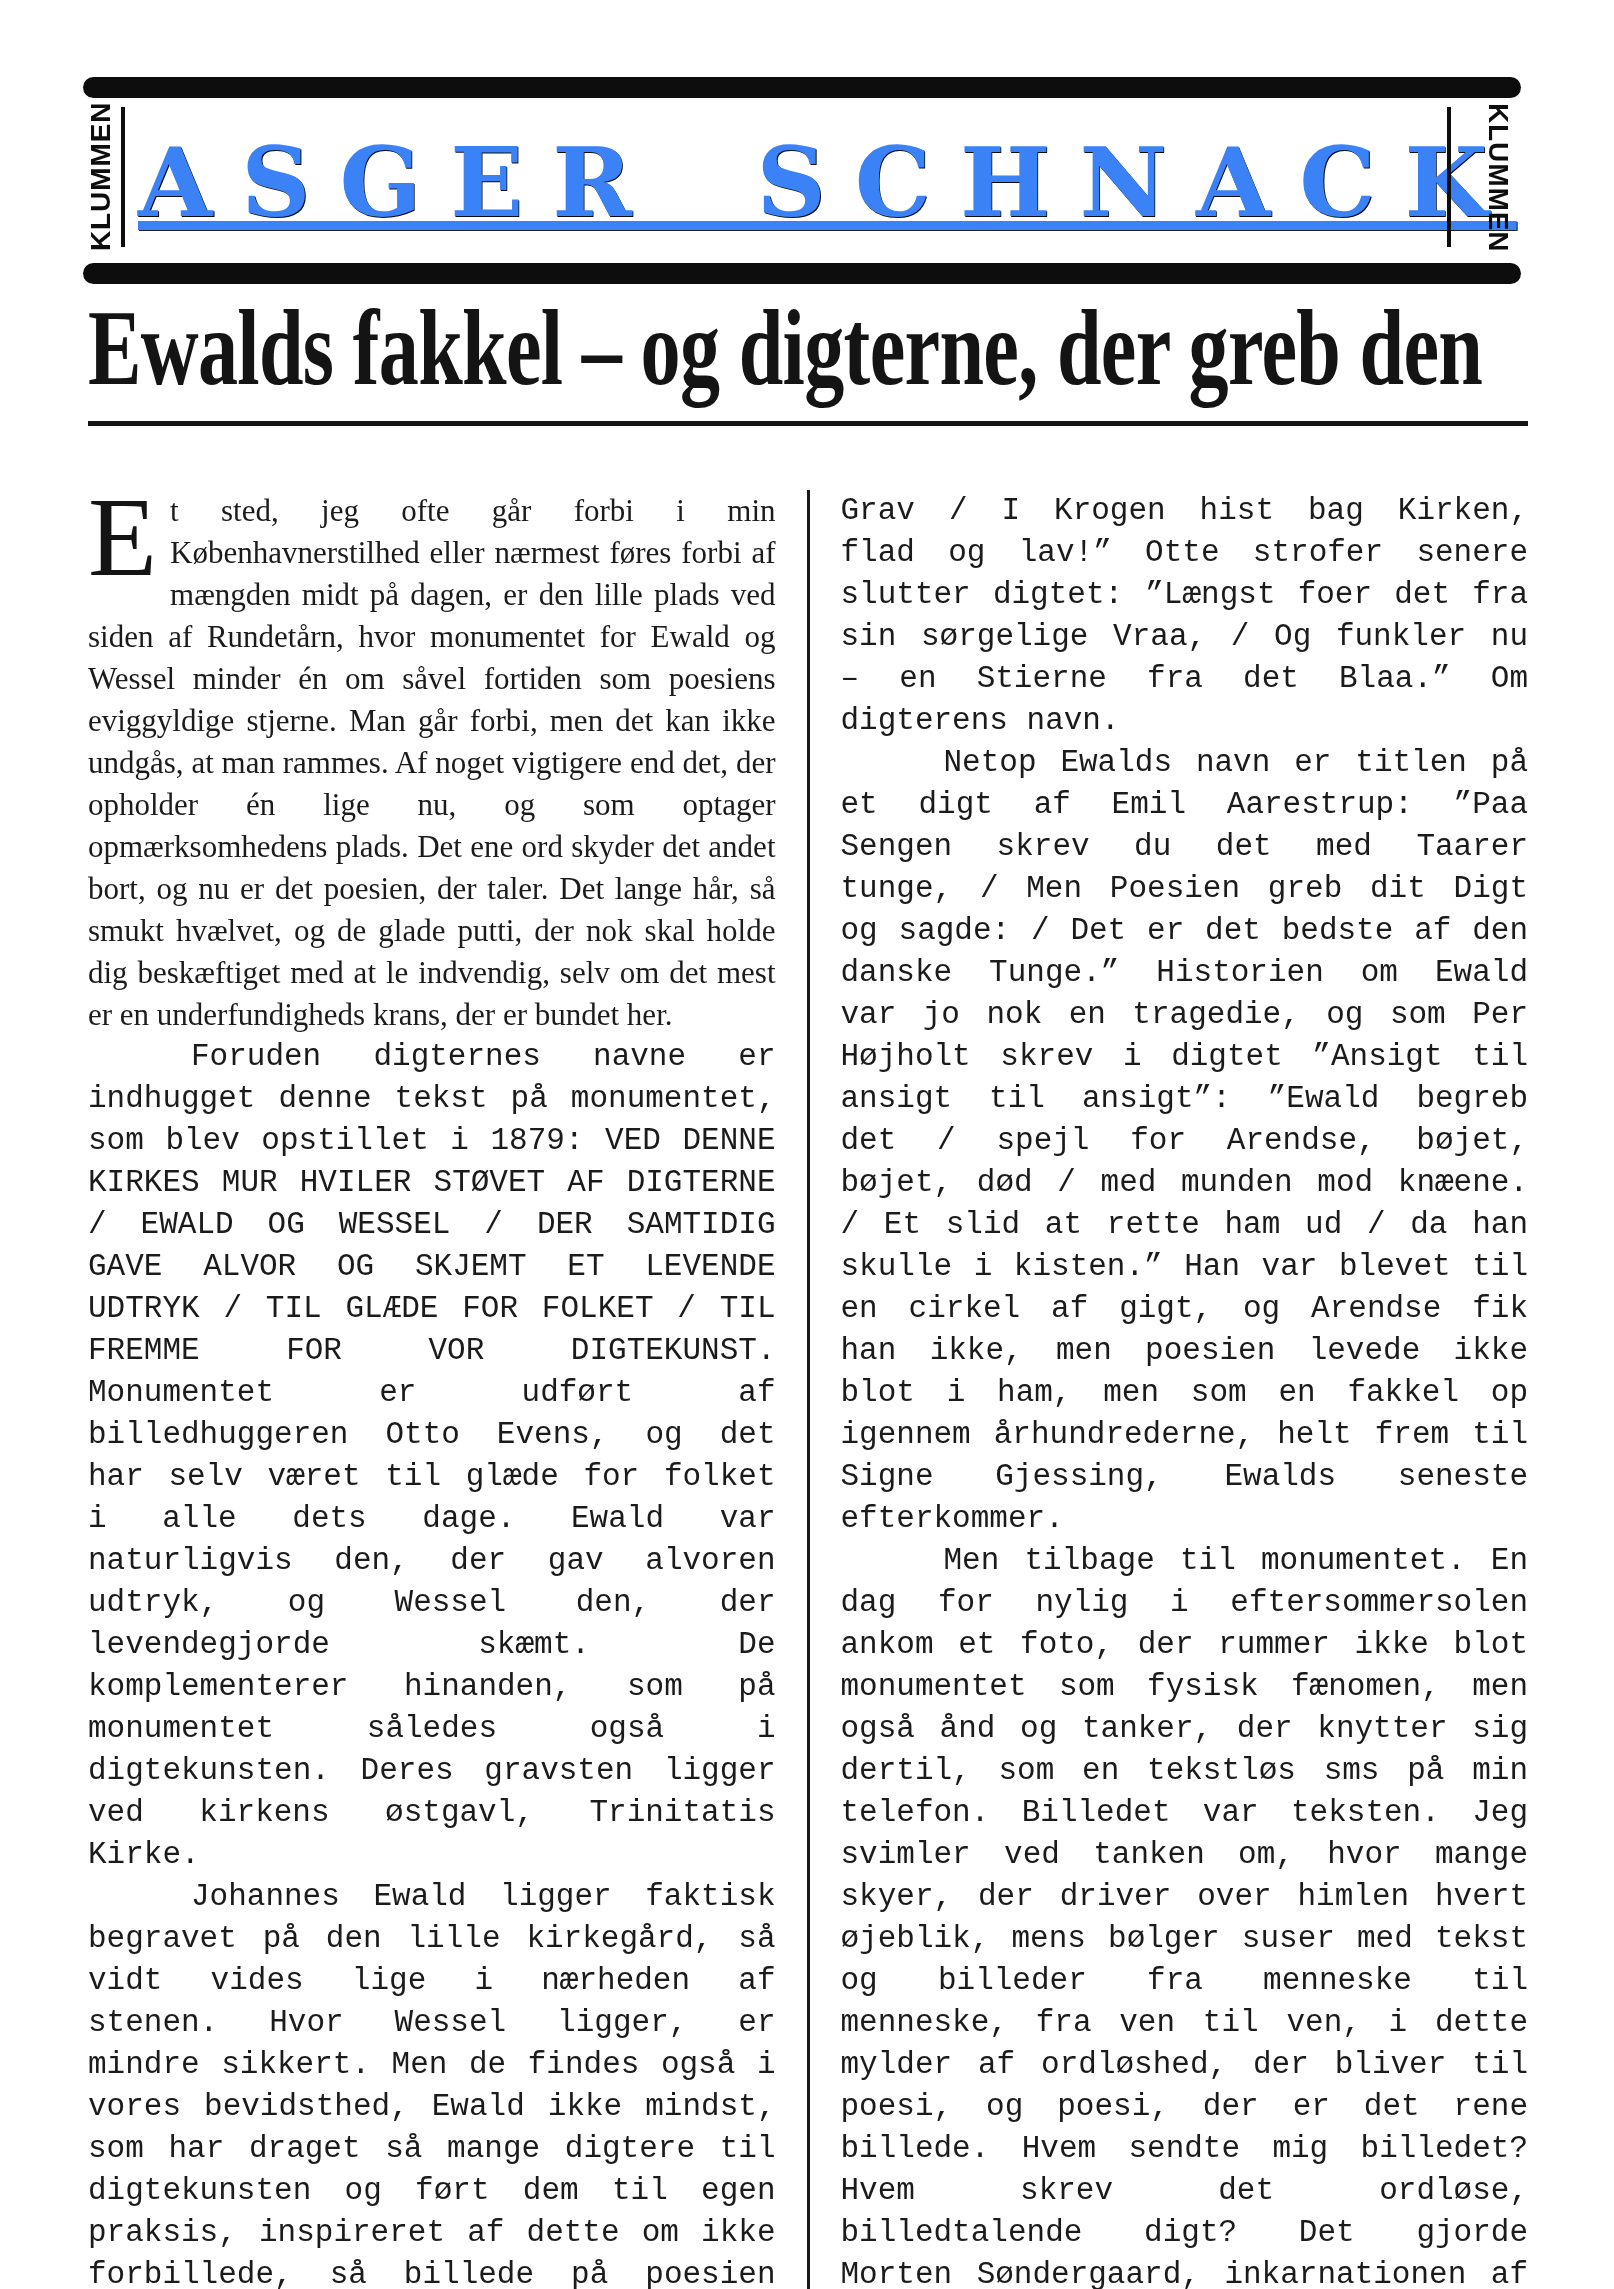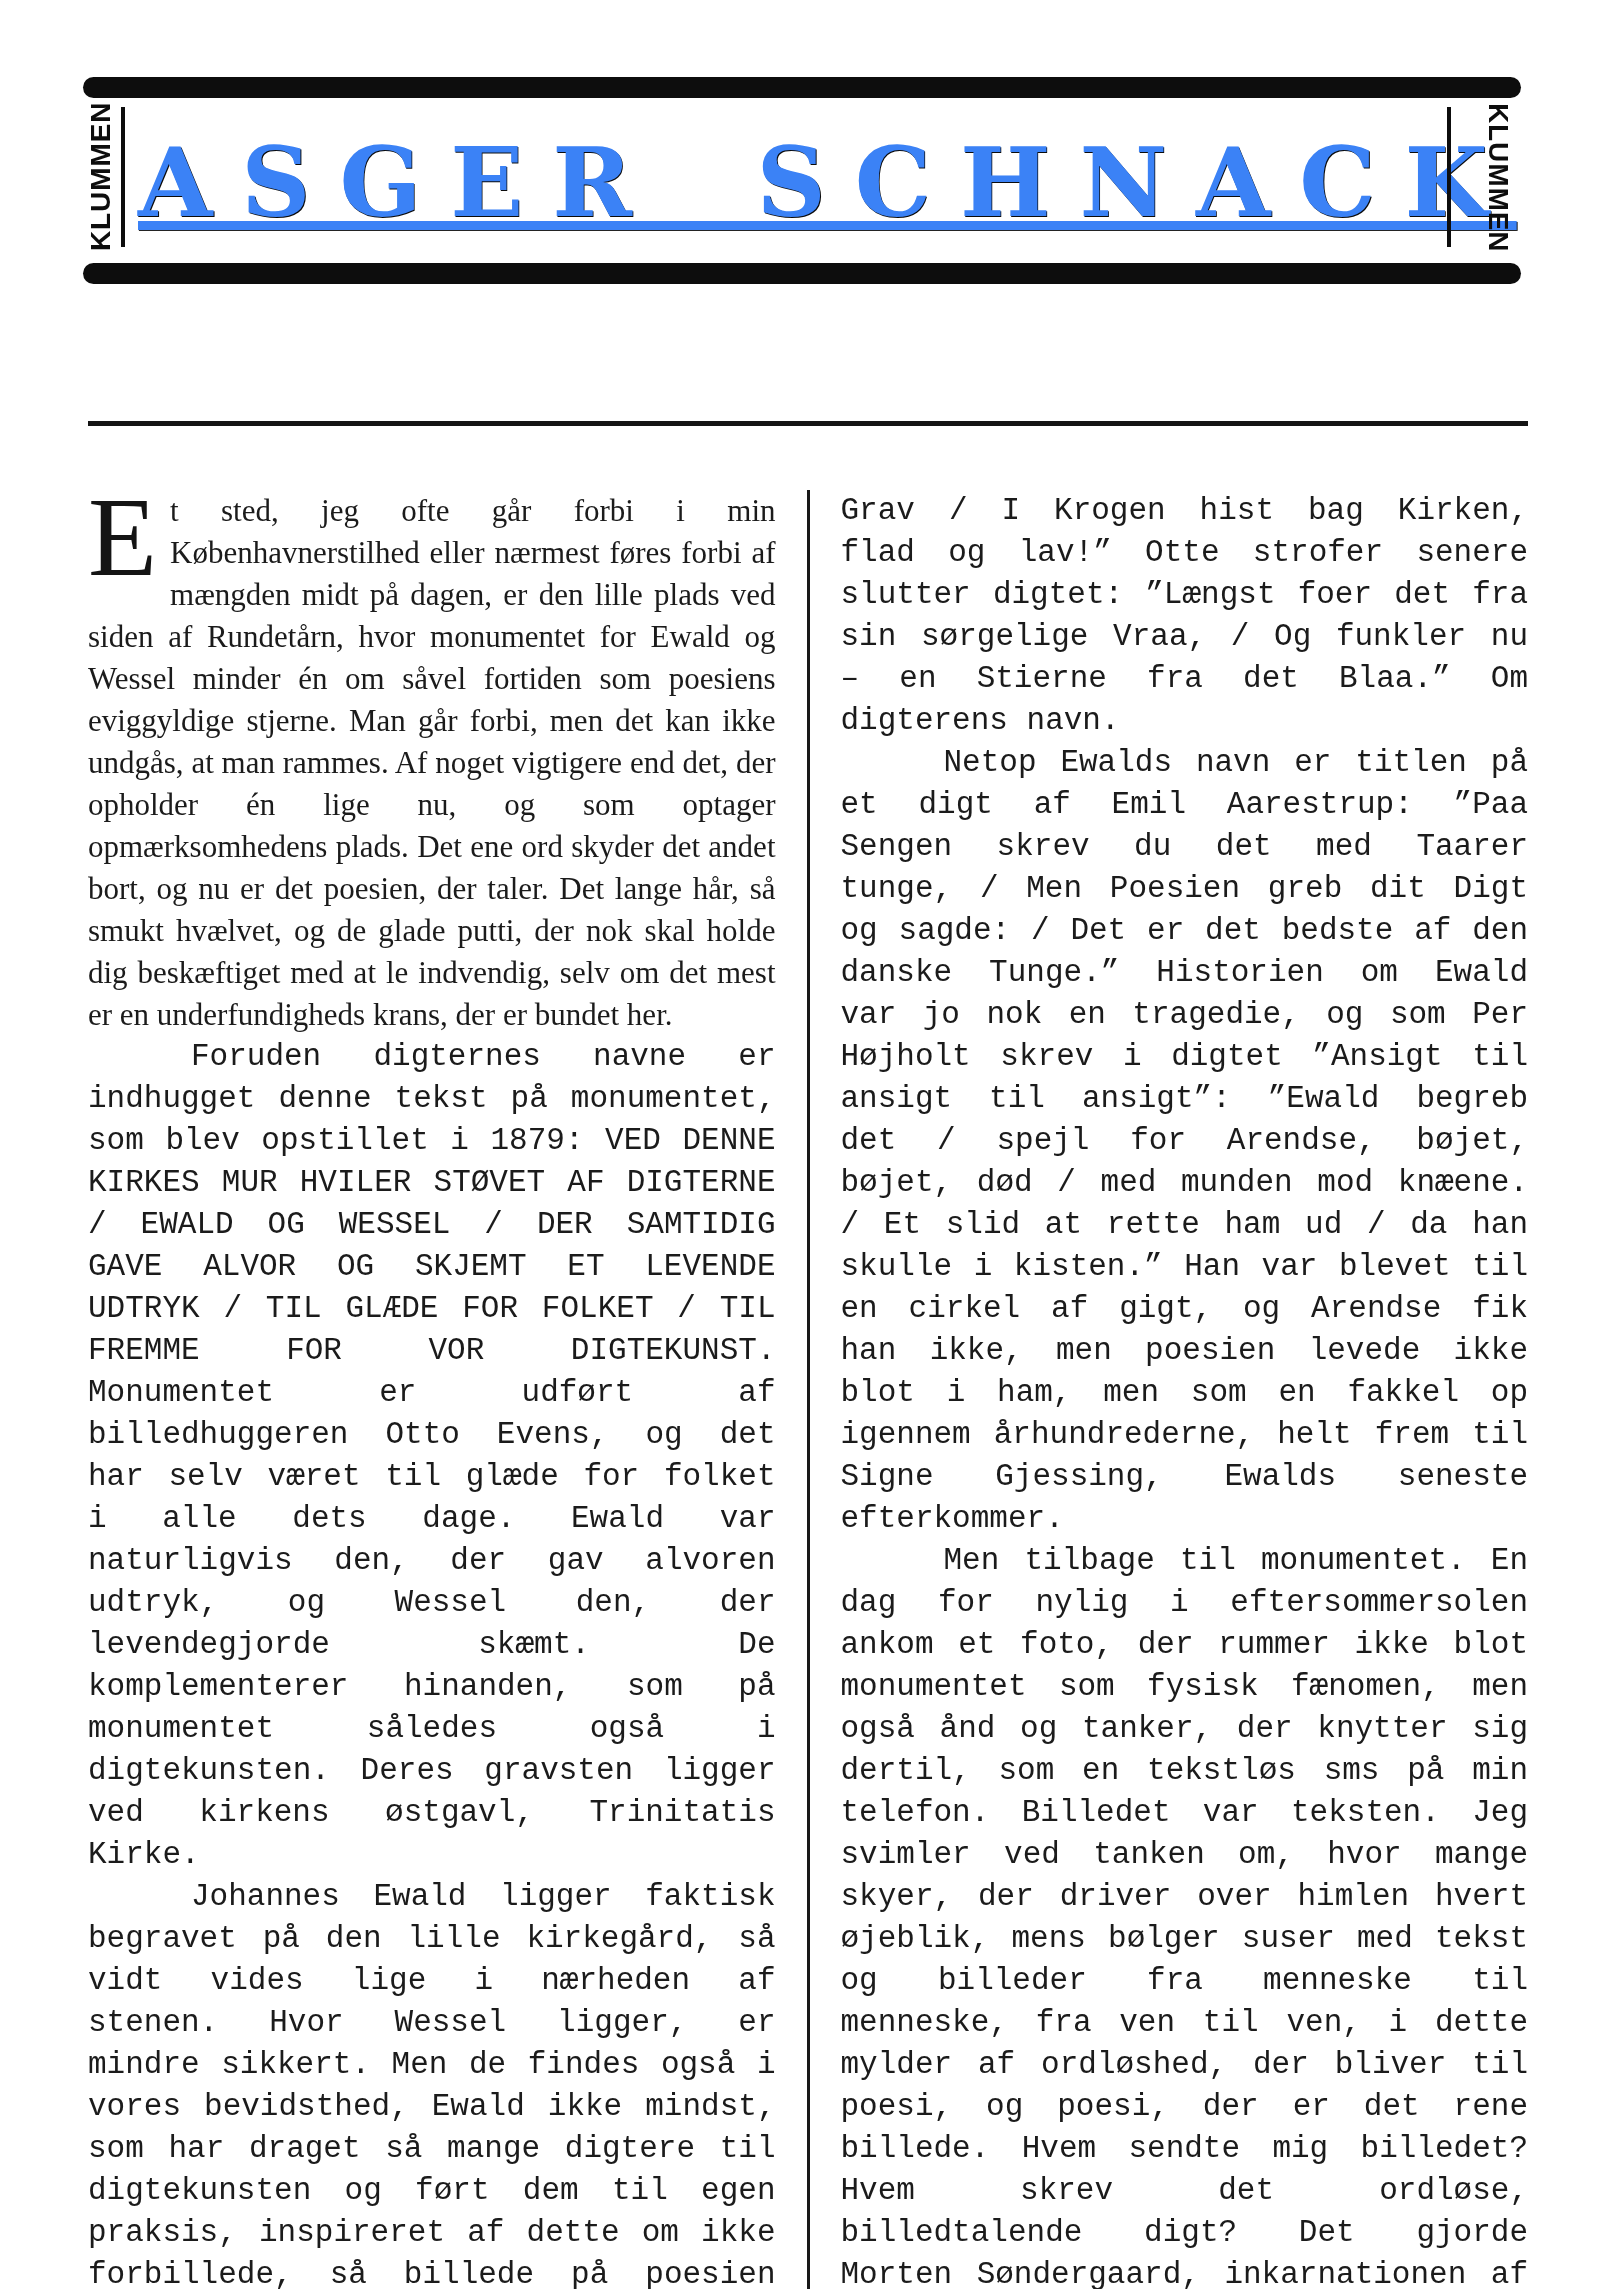--- a/index.html
+++ b/index.html
@@ -145,20 +145,23 @@
   <div class="vlabel left">KLUMMEN</div>
   <div class="vrule left"></div>
 
   <div class="masthead-name">ASGER SCHNACK</div>
 
   <div class="vrule right"></div>
   <div class="vlabel right">KLUMMEN</div>
 
   <div class="bar bottom"></div>
 
+  <div class="headline">
+    <span class="headline-inner">Ewalds fakkel – og digterne, der greb den</span>
+  </div>
   <div class="headline-rule"></div>
 
   <div class="article">
     <p class="first"><span class="dropcap">E</span><span>t sted, jeg ofte går forbi i min Københavnerstilhed eller nærmest føres forbi af mængden midt på dagen, er den lille plads ved siden af Rundetårn, hvor monumentet for Ewald og Wessel minder én om såvel fortiden som poesiens eviggyldige stjerne. Man går forbi, men det kan ikke undgås, at man rammes. Af noget vigtigere end det, der opholder én lige nu, og som optager opmærksomhedens plads. Det ene ord skyder det andet bort, og nu er det poesien, der taler. Det lange hår, så smukt hvælvet, og de glade putti, der nok skal holde dig beskæftiget med at le indvendig, selv om det mest er en underfundigheds krans, der er bundet her.</span></p>
 
     <p class="indent">Foruden digternes navne er indhugget denne tekst på monumentet, som blev opstillet i 1879: VED DENNE KIRKES MUR HVILER STØVET AF DIGTERNE / EWALD OG WESSEL / DER SAMTIDIG GAVE ALVOR OG SKJEMT ET LEVENDE UDTRYK / TIL GLÆDE FOR FOLKET / TIL FREMME FOR VOR DIGTEKUNST. Monumentet er udført af billedhuggeren Otto Evens, og det har selv været til glæde for folket i alle dets dage. Ewald var naturligvis den, der gav alvoren udtryk, og Wessel den, der levendegjorde skæmt. De komplementerer hinanden, som på monumentet således også i digtekunsten. Deres gravsten ligger ved kirkens østgavl, Trinitatis Kirke.</p>
     <p class="indent">Johannes Ewald ligger faktisk begravet på den lille kirkegård, så vidt vides lige i nærheden af stenen. Hvor Wessel ligger, er mindre sikkert. Men de findes også i vores bevidsthed, Ewald ikke mindst, som har draget så mange digtere til digtekunsten og ført dem til egen praksis, inspireret af dette om ikke forbillede, så billede på poesien selv. Adam Oehlenschläger skrev digtet ”Ewalds Grav”, der begynder: ”Hvor ofte har jeg vandret til din Grav / I Krogen hist bag Kirken, flad og lav!” Otte strofer senere slutter digtet: ”Længst foer det fra sin sørgelige Vraa, / Og funkler nu – en Stierne fra det Blaa.” Om digterens navn.</p>
     <p class="indent">Netop Ewalds navn er titlen på et digt af Emil Aarestrup: ”Paa Sengen skrev du det med Taarer tunge, / Men Poesien greb dit Digt og sagde: / Det er det bedste af den danske Tunge.” Historien om Ewald var jo nok en tragedie, og som Per Højholt skrev i digtet ”Ansigt til ansigt til ansigt”: ”Ewald begreb det / spejl for Arendse, bøjet, bøjet, død / med munden mod knæene. / Et slid at rette ham ud / da han skulle i kisten.” Han var blevet til en cirkel af gigt, og Arendse fik han ikke, men poesien levede ikke blot i ham, men som en fakkel op igennem århundrederne, helt frem til Signe Gjessing, Ewalds seneste efterkommer.</p>
     <p class="indent">Men tilbage til monumentet. En dag for nylig i eftersommersolen ankom et foto, der rummer ikke blot monumentet som fysisk fænomen, men også ånd og tanker, der knytter sig dertil, som en tekstløs sms på min telefon. Billedet var teksten. Jeg svimler ved tanken om, hvor mange skyer, der driver over himlen hvert øjeblik, mens bølger suser med tekst og billeder fra menneske til menneske, fra ven til ven, i dette mylder af ordløshed, der bliver til poesi, og poesi, der er det rene billede. Hvem sendte mig billedet? Hvem skrev det ordløse, billedtalende digt? Det gjorde Morten Søndergaard, inkarnationen af poesi!</p>
 

